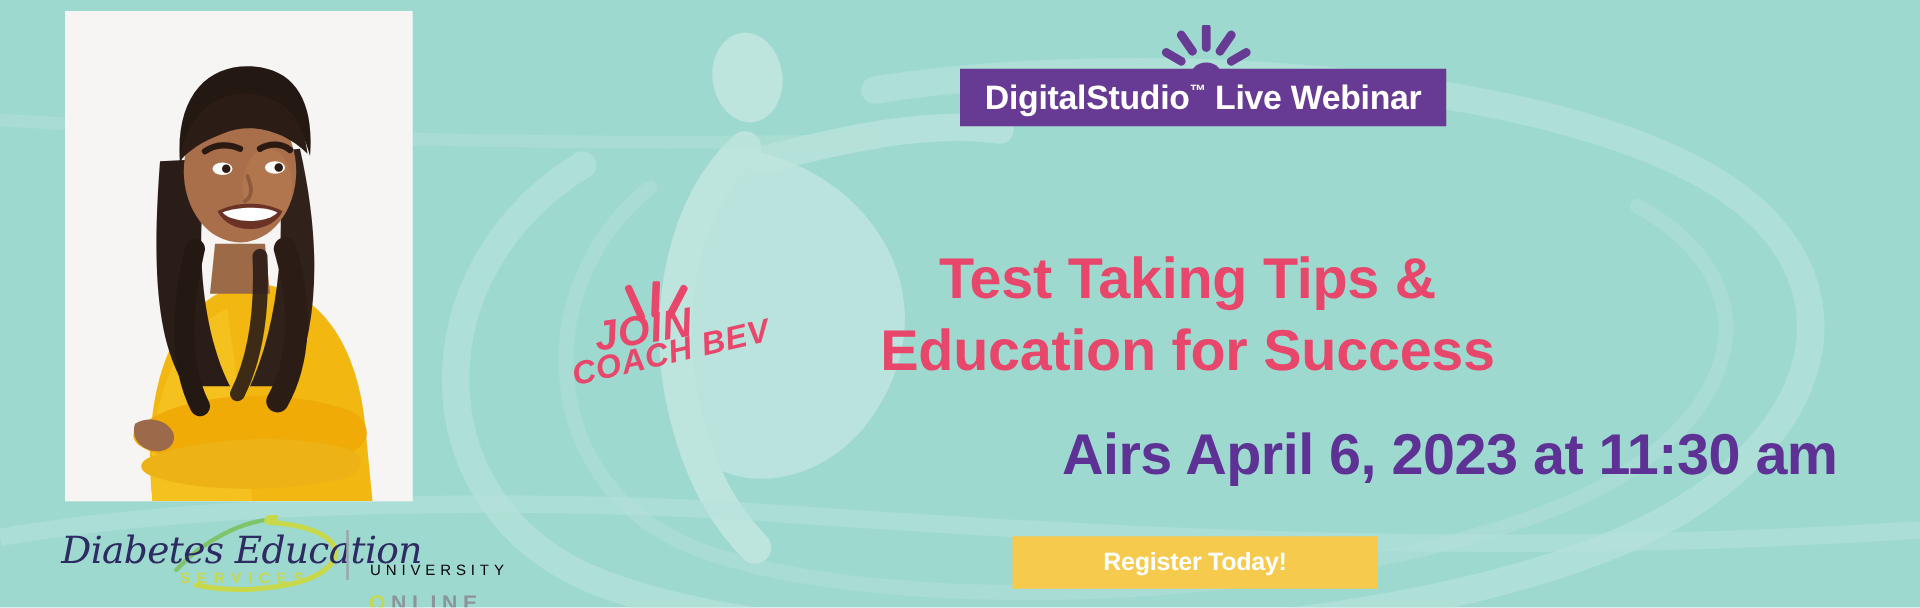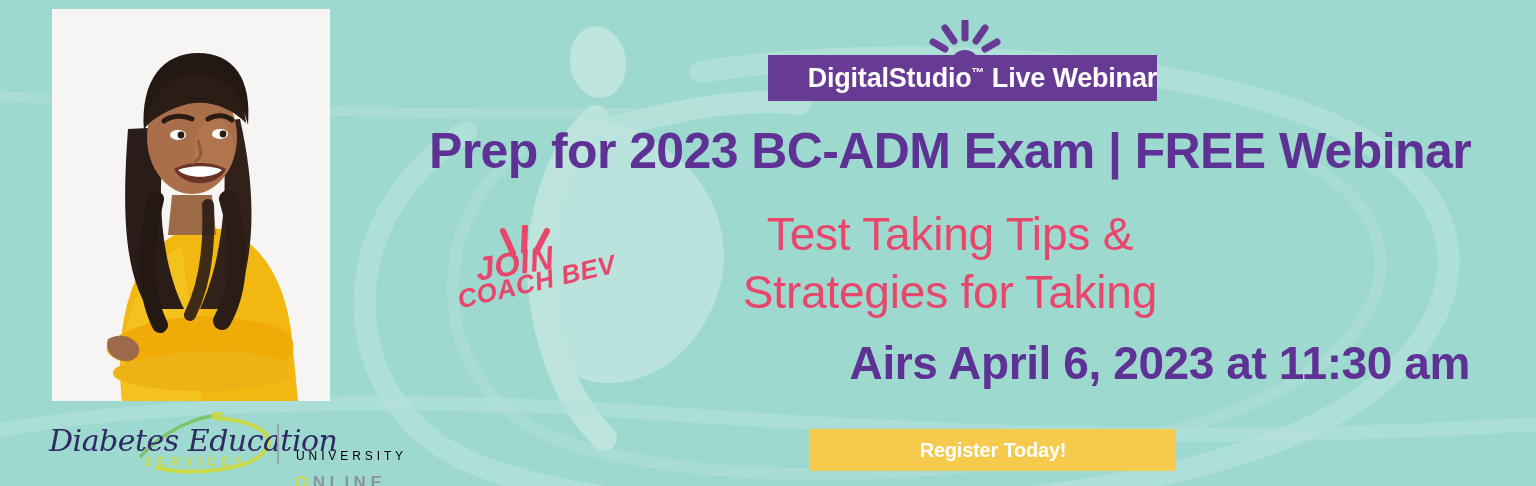--- a/index.html
+++ b/index.html
@@ -48,21 +48,21 @@
   }
   #badge {
     position: absolute;
     left: 768px;
     top: 55px;
     width: 389px;
     height: 46px;
     background: #673a93;
     display: flex;
     align-items: center;
-    justify-content: flex-end;
+    justify-content: center;
   }
   #badge .badge-text {
     color: #ffffff;
     font-size: 27px;
     font-weight: bold;
     letter-spacing: -0.2px;
     white-space: nowrap;
     line-height: 1;
   }
   #badge .tm {
@@ -83,26 +83,26 @@
     font-size: 50px;
     font-weight: bold;
     letter-spacing: -0.6px;
     white-space: nowrap;
     line-height: 1;
   }
 
   #subhead {
     position: absolute;
     left: 530px;
-    top: 205px;
+    top: 193px;
     width: 840px;
     text-align: center;
     color: #e8466a;
     font-size: 46px;
-    font-weight: normal;
+    font-weight: bold;
     line-height: 1.27;
     letter-spacing: -0.2px;
   }
   #subhead .sub-line { display: block; white-space: nowrap; }
 
   #airs {
     position: absolute;
     left: 430px;
     top: 340px;
     width: 1040px;
@@ -151,21 +151,21 @@
     letter-spacing: 0.6px;
     line-height: 1;
     white-space: nowrap;
   }
 
   
   #cta-button {
     position: absolute;
     left: 810px;
     top: 429px;
-    width: 366px;
+    width: 292px;
     height: 42px;
     background: #f6ca4c;
     border: none;
     cursor: pointer;
     color: #ffffff;
     font-family: "Liberation Sans", sans-serif;
     font-size: 20px;
     font-weight: bold;
     letter-spacing: -0.2px;
     display: flex;
@@ -330,25 +330,24 @@
       <line x1="8" y1="22" x2="20" y2="29"></line>
       <line x1="72" y1="22" x2="60" y2="29"></line>
     </g>
     <path d="M 26 44 A 14 14 0 0 1 54 44 Z" fill="#673a93"></path>
   </svg>
 
   <div id="badge">
     <span class="badge-text"><span>DigitalStudio</span><span class="tm">™</span><span> Live Webinar</span></span>
   </div>
 
-  <div id="headline">Prep for 2023 BC-ADM Exam | FREE Webinar</div>
 
   <div id="subhead">
     <span class="sub-line">Test Taking Tips &amp;</span>
-    <span class="sub-line">Strategies for Taking</span>
+    <span class="sub-line">Education for Success</span>
   </div>
 
   <div id="airs">Airs April 6, 2023 at 11:30 am</div>
 
   <div id="join-coach">
     <svg id="join-rays" viewBox="0 0 60 34" xmlns="http://www.w3.org/2000/svg">
       <g stroke="#e8466a" stroke-width="6" stroke-linecap="round">
         <line x1="8" y1="6" x2="18" y2="28"></line>
         <line x1="30" y1="2" x2="29" y2="26"></line>
         <line x1="52" y1="6" x2="41" y2="27"></line>

